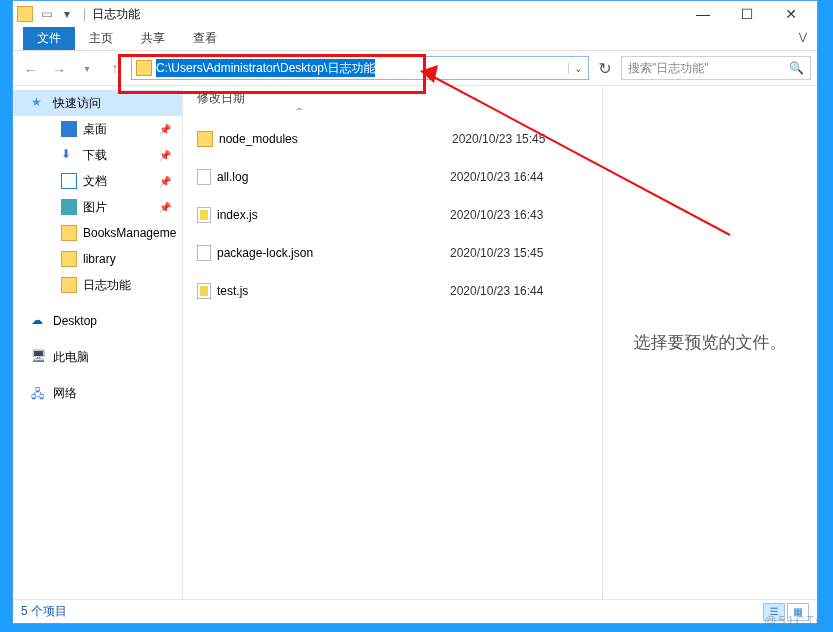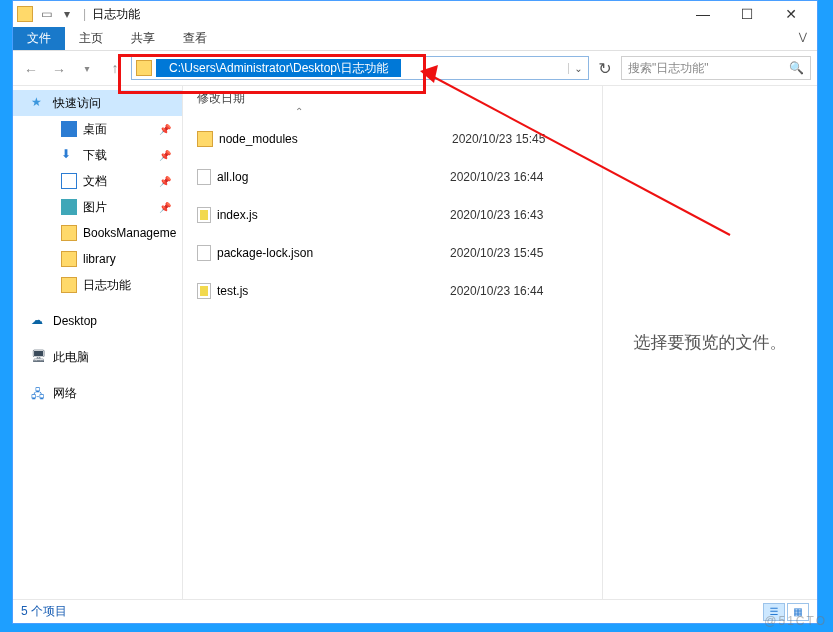--- a/index.html
+++ b/index.html
@@ -4,29 +4,29 @@
 <style>
   * { box-sizing: border-box; margin: 0; padding: 0; font-family: "Segoe UI", "Microsoft YaHei", sans-serif; }
   body { background: #1e9fff; width: 833px; height: 632px; overflow: hidden; position: relative; }
   .window { position: absolute; left: 12px; top: 0; width: 806px; height: 624px; background: #fff; border: 1px solid #4a9fff; display: flex; flex-direction: column; }
   .titlebar { height: 26px; display: flex; align-items: center; padding: 0 4px; background: #fff; font-size: 12px; }
   .titlebar .icon-folder-small { width: 16px; height: 16px; background: #ffd96a; border: 1px solid #d8a33a; margin-right: 4px; }
   .titlebar .sep { color: #aaa; margin: 0 6px; }
   .titlebar .qat-icon { width: 16px; height: 16px; margin: 0 2px; display: inline-flex; align-items: center; justify-content: center; color: #555; }
   .title-spacer { flex: 1; }
   .winbtn { width: 44px; height: 26px; display: flex; align-items: center; justify-content: center; font-size: 14px; color: #333; }
-  .ribbon-tabs { height: 24px; display: flex; align-items: flex-end; background: #fff; border-bottom: 1px solid #e0e0e0; font-size: 12px; position: relative; }
+  .ribbon-tabs { height: 24px; display: flex; align-items: flex-end; background: #fff; border-bottom: 1px solid #e0e0e0; font-size: 12px; position: relative; padding-left: 10px; }
   .ribbon-tab { padding: 3px 14px; color: #333; }
   .ribbon-tab.file { background: #1979ca; color: #fff; }
   .ribbon-collapse { position: absolute; right: 10px; top: 4px; color: #555; font-size: 10px; }
   .navbar { height: 34px; display: flex; align-items: center; padding: 4px 6px; gap: 4px; }
   .nav-arrow { width: 24px; height: 24px; display: flex; align-items: center; justify-content: center; color: #888; font-size: 14px; }
   .addr-wrap { flex: 1; height: 24px; border: 1px solid #8db7e3; display: flex; align-items: center; background: #fff; }
   .addr-icon { width: 16px; height: 16px; background: #ffd96a; border: 1px solid #d8a33a; margin: 0 4px; }
-  .addr-input { height: 18px; line-height: 18px; font-size: 12px; background: #0078d7; color: #fff; padding: 0 13px; white-space: nowrap; }
+  .addr-input { height: 18px; line-height: 18px; font-size: 12px; background: #0078d7; color: #fff; padding: 0 0; white-space: nowrap; }
   .addr-drop { width: 20px; text-align: center; color: #555; font-size: 10px; border-left: 1px solid #cfcfcf; margin-left: auto; }
   .refresh { width: 24px; height: 24px; display: flex; align-items: center; justify-content: center; color: #555; }
   .search { width: 190px; height: 24px; border: 1px solid #cfcfcf; display: flex; align-items: center; padding: 0 6px; font-size: 12px; color: #888; }
   .search .sicon { margin-left: auto; color: #666; }
   .annot-box { position: absolute; border: 3px solid #e11; pointer-events: none; z-index: 50; }
   .body-area { flex: 1; display: flex; overflow: hidden; border-top: 1px solid #e8e8e8; }
   .sidebar { width: 170px; border-right: 1px solid #e8e8e8; font-size: 12px; padding-top: 4px; overflow: hidden; }
   .sb-item { display: flex; align-items: center; height: 26px; padding-left: 18px; gap: 6px; white-space: nowrap; }
   .sb-sub { padding-left: 48px; }
   .sb-item.sel { background: #cde8ff; }

